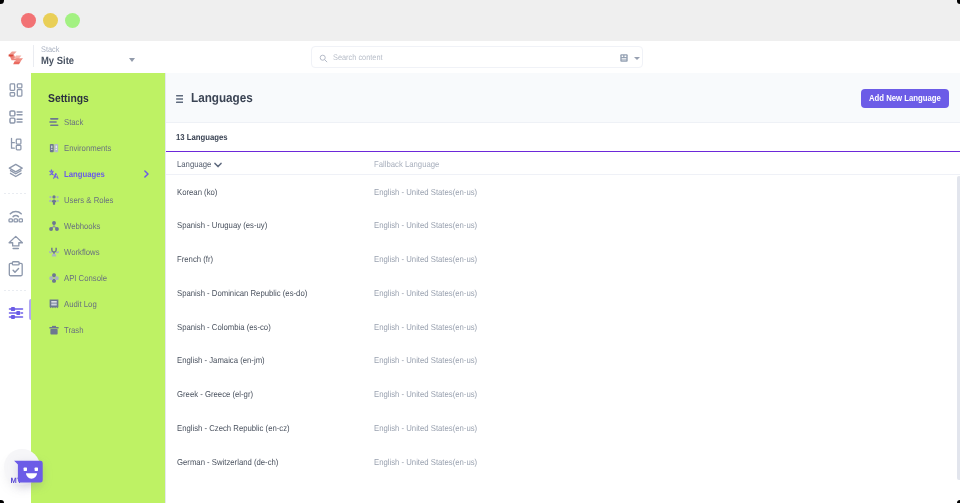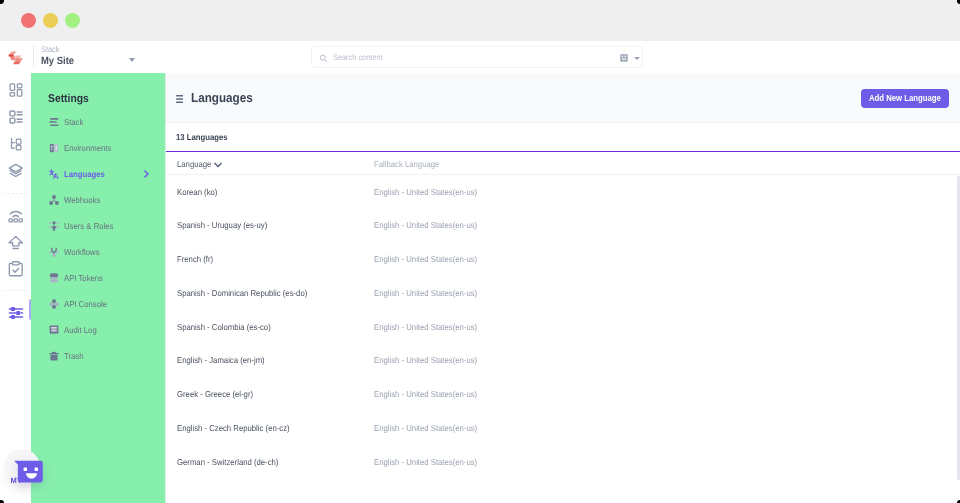--- a/index.html
+++ b/index.html
@@ -37,21 +37,21 @@
   .doc-icon { position:absolute; left:308px; top:6.5px; width:8px; height:8px; }
   .search-caret { position:absolute; left:322px; top:9.5px; width:0; height:0; border-left:3.2px solid transparent; border-right:3.2px solid transparent; border-top:3.6px solid #97a0b1; }
 
   
   .rail { position:absolute; left:0; top:34px; width:31px; height:430px; background:#fff; }
   .rail-item { position:absolute; left:0; width:31px; height:22px; display:flex; align-items:center; justify-content:center; }
   .rail-sep { position:absolute; left:4px; width:23px; height:1px; background:repeating-linear-gradient(to right,#e9ecf1 0 2px, transparent 2px 4px); }
   .rail-active-bar { position:absolute; right:0; top:-3px; width:2px; height:21px; background:#b2a9f3; border-radius:2px 0 0 2px; }
 
   
-  .settings { position:absolute; left:31px; top:32px; width:134px; height:430px; background:#86efac; }
+  .settings { position:absolute; left:31px; top:32px; width:134px; height:430px; background:#bef264; }
   .settings-div { position:absolute; left:165px; top:32px; width:1px; height:430px; background:#e4e9ee; z-index:5; }
   .settings-title { position:absolute; left:17px; top:19px; font-size:11.5px; font-weight:700; color:#2c3240; line-height:14px; display:inline-block; transform:scaleX(0.9); transform-origin:left center; }
   .nav { position:absolute; left:0; top:36px; width:134px; }
   .nav-item { position:relative; display:flex; align-items:center; height:26px; padding-left:18px; }
   .nav-ic { width:9.5px; height:10px; flex:0 0 10px; display:flex; align-items:center; justify-content:center; }
   .nav-item { padding-left:18px; }
   .nav-lb { margin-left:5px; font-size:8.6px; color:#69717f; line-height:11px; display:inline-block; transform:scaleX(0.9); transform-origin:left center; white-space:nowrap; }
   .nav-item.active .nav-lb { color:#6c5ce7; font-weight:700; }
   .nav-chev { position:absolute; left:113px; top:9px; width:5px; height:8px; }
 
@@ -265,32 +265,20 @@
               <path d="M2.0 4.6 3.3 3.8C4.5 6.2 6.0 7.6 8.1 8.4L7.2 9.9C4.7 9.0 3.0 7.2 2.0 4.6z"></path>
               <path d="M9.9 6.2h2.0l3.6 9.0h-1.9l-.82-2.2h-3.8l-.82 2.2H6.3zm.6 5.2h2.7l-1.35-3.6z"></path>
             </svg>
           </span>
           <span class="nav-lb">Languages</span>
           <span class="nav-chev">
             <svg viewBox="0 0 5 8" width="5" height="8" fill="none" stroke="#6c5ce7" stroke-width="1.5" stroke-linecap="round" stroke-linejoin="round">
                 <path d="M0.9 1.0 4.0 4.0 0.9 7.0"></path>
               </svg>
           </span>
-        </div>
-
-        <div class="nav-item">
-          <span class="nav-ic">
-            <svg viewBox="0 0 16 16" width="10" height="10" fill="none" stroke="#8a94a8" stroke-width="1.9">
-              <path d="M8 4.0v4.3M8 8.3 4.2 11.4M8 8.3l3.8 3.1"></path>
-              <circle cx="8" cy="3.2" r="3.1" fill="#6c7790" stroke="none"></circle>
-              <circle cx="3.3" cy="12.7" r="3.1" fill="#6c7790" stroke="none"></circle>
-              <circle cx="12.7" cy="12.7" r="3.1" fill="#6c7790" stroke="none"></circle>
-            </svg>
-          </span>
-          <span class="nav-lb">Webhooks</span>
         </div>
 
         <div class="nav-item">
           <span class="nav-ic">
             <svg viewBox="0 0 16 16" width="10" height="10">
               <g fill="#aab3c3">
                 <circle cx="2.3" cy="3.3" r="1.8"></circle>
                   <path d="M0.0 10.7c0-1.9 1.0-3.2 2.3-3.2s2.3 1.3 2.3 3.2z"></path>
                 <circle cx="13.7" cy="3.3" r="1.8"></circle>
                   <path d="M11.4 10.7c0-1.9 1.0-3.2 2.3-3.2s2.3 1.3 2.3 3.2z"></path>
@@ -300,51 +288,43 @@
                   <path d="M4.5 11.4c0-2.4 1.6-4.1 3.5-4.1s3.5 1.7 3.5 4.1z"></path>
                 <rect x="6.3" y="10.4" width="3.4" height="5.2"></rect>
               </g>
             </svg>
           </span>
           <span class="nav-lb">Users &amp; Roles</span>
         </div>
 
         <div class="nav-item">
           <span class="nav-ic">
+            <svg viewBox="0 0 16 16" width="10" height="10" fill="none" stroke="#8a94a8" stroke-width="1.9">
+              <path d="M8 4.0v4.3M8 8.3 4.2 11.4M8 8.3l3.8 3.1"></path>
+              <circle cx="8" cy="3.2" r="3.1" fill="#6c7790" stroke="none"></circle>
+              <circle cx="3.3" cy="12.7" r="3.1" fill="#6c7790" stroke="none"></circle>
+              <circle cx="12.7" cy="12.7" r="3.1" fill="#6c7790" stroke="none"></circle>
+            </svg>
+          </span>
+          <span class="nav-lb">Webhooks</span>
+        </div>
+
+        <div class="nav-item">
+          <span class="nav-ic">
             <svg viewBox="0 0 16 16" width="10" height="10">
               <path d="M3.4 1.0h2.3v3.6a2.3 2.3 0 0 0 4.6 0V1.0h2.3v3.8a4.6 4.6 0 0 1-3.4 4.4v1.9H6.8V9.2A4.6 4.6 0 0 1 3.4 4.8z" fill="#6c7790"></path>
               <path d="M0.6 6.5c-1.0 1.4-.4 3.0 1.0 3.5 1.4.5 2.9-.3 3.3-1.8z" fill="#aab3c3"></path>
               <path d="M15.4 6.5c1.0 1.4.4 3.0-1.0 3.5-1.4.5-2.9-.3-3.3-1.8z" fill="#aab3c3"></path>
               <path d="M4.4 15.2c0-2.9 1.6-5.0 3.6-5.0s3.6 2.1 3.6 5.0z" fill="#aab3c3"></path>
             </svg>
           </span>
           <span class="nav-lb">Workflows</span>
         </div>
 
 
-        <div class="nav-item">
-          <span class="nav-ic">
-            <svg viewBox="0 0 16 16" width="10" height="10">
-              <g fill="#6c7790">
-                  <rect x="1.5" y="2.6" width="13.0" height="2.0"></rect>
-                  <ellipse cx="8" cy="2.6" rx="6.5" ry="2.1"></ellipse>
-                  <ellipse cx="8" cy="4.6" rx="6.5" ry="2.1"></ellipse>
-                </g>
-              <g fill="#aab3c3">
-                  <rect x="1.5" y="7.2" width="13.0" height="1.3"></rect>
-                  <ellipse cx="8" cy="8.5" rx="6.5" ry="2.1"></ellipse>
-                </g>
-              <g fill="#aab3c3">
-                  <rect x="1.5" y="11.3" width="13.0" height="1.3"></rect>
-                  <ellipse cx="8" cy="12.6" rx="6.5" ry="2.1"></ellipse>
-                </g>
-            </svg>
-          </span>
-          <span class="nav-lb">API Tokens</span>
-        </div>
 
         <div class="nav-item">
           <span class="nav-ic">
             <svg viewBox="0 0 16 16" width="10" height="10">
               <rect x="5.0" y="0.5" width="6.0" height="6.3" rx="2.4" fill="#6c7790"></rect>
               <rect x="5.0" y="9.2" width="6.0" height="6.3" rx="2.4" fill="#6c7790"></rect>
               <rect x="0.5" y="5.0" width="6.3" height="6.0" rx="2.4" fill="#aab3c3"></rect>
               <rect x="9.2" y="5.0" width="6.3" height="6.0" rx="2.4" fill="#aab3c3"></rect>
             </svg>
           </span>

